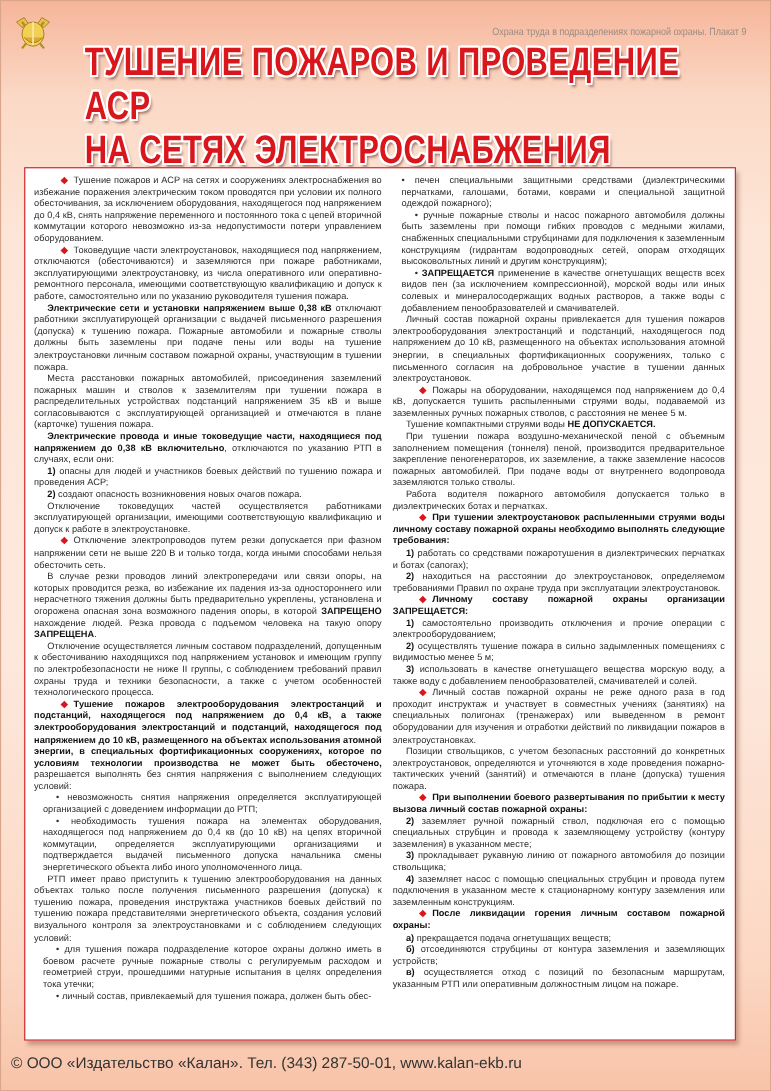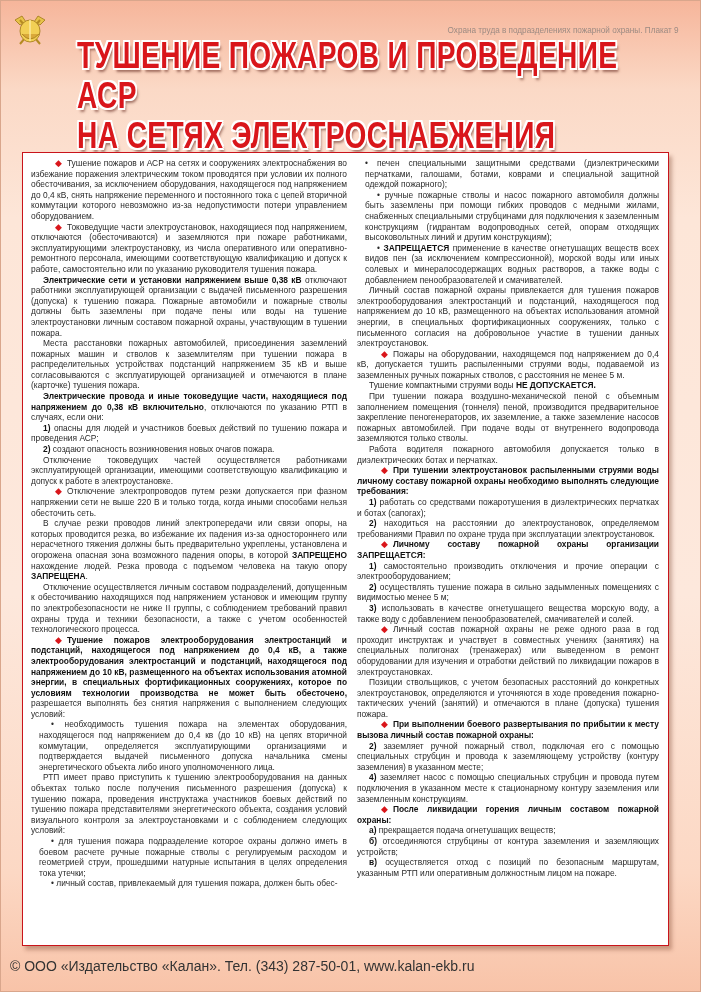--- a/index.html
+++ b/index.html
@@ -81,20 +81,21 @@
     <p><b>Электрические сети и установки напряжением выше 0,38 кВ</b><span> отключают работники эксплуатирующей организации с выдачей письменного разрешения (допуска) к тушению пожара. Пожарные автомобили и пожарные стволы должны быть заземлены при подаче пены или воды на тушение электроустановки личным составом пожарной охраны, участвующим в тушении пожара.</span></p>
     <p>Места расстановки пожарных автомобилей, присоединения заземлений пожарных машин и стволов к заземлителям при тушении пожара в распределительных устройствах подстанций напряжением 35 кВ и выше согласовываются с эксплуатирующей организацией и отмечаются в плане (карточке) тушения пожара.</p>
     <p><b>Электрические провода и иные токоведущие части, находящиеся под напряжением до 0,38 кВ включительно</b><span>, отключаются по указанию РТП в случаях, если они:</span></p>
     <p><span class="num">1)</span><span> опасны для людей и участников боевых действий по тушению пожара и проведения АСР;</span></p>
     <p><span class="num">2)</span><span> создают опасность возникновения новых очагов пожара.</span></p>
     <p>Отключение токоведущих частей осуществляется работниками эксплуатирующей организации, имеющими соответствующую квалификацию и допуск к работе в электроустановке.</p>
     <p><span class="dia">◆</span><span>Отключение электропроводов путем резки допускается при фазном напряжении сети не выше 220 В и только тогда, когда иными способами нельзя обесточить сеть.</span></p>
     <p><span>В случае резки проводов линий электропередачи или связи опоры, на которых проводится резка, во избежание их падения из-за одностороннего или нерасчетного тяжения должны быть предварительно укреплены, установлена и огорожена опасная зона возможного падения опоры, в которой </span><b>ЗАПРЕЩЕНО</b><span> нахождение людей. Резка провода с подъемом человека на такую опору </span><b>ЗАПРЕЩЕНА</b><span>.</span></p>
     <p>Отключение осуществляется личным составом подразделений, допущенным к обесточиванию находящихся под напряжением установок и имеющим группу по электробезопасности не ниже II группы, с соблюдением требований правил охраны труда и техники безопасности, а также с учетом особенностей технологического процесса.</p>
     <p><span class="dia">◆</span><b>Тушение пожаров электрооборудования электростанций и подстанций, находящегося под напряжением до 0,4 кВ, а также электрооборудования электростанций и подстанций, находящегося под напряжением до 10 кВ, размещенного на объектах использования атомной энергии, в специальных фортификационных сооружениях, которое по условиям технологии производства не может быть обесточено,</b><span> разрешается выполнять без снятия напряжения с выполнением следующих условий:</span></p>
+    <p class="bul">невозможность снятия напряжения определяется эксплуатирующей организацией с доведением информации до РТП;</p>
     <p class="bul">необходимость тушения пожара на элементах оборудования, находящегося под напряжением до 0,4 кв (до 10 кВ) на цепях вторичной коммутации, определяется эксплуатирующими организациями и подтверждается выдачей письменного допуска начальника смены энергетического объекта либо иного уполномоченного лица.</p>
     <p>РТП имеет право приступить к тушению электрооборудования на данных объектах только после получения письменного разрешения (допуска) к тушению пожара, проведения инструктажа участников боевых действий по тушению пожара представителями энергетического объекта, создания условий визуального контроля за электроустановками и с соблюдением следующих условий:</p>
     <p class="bul">для тушения пожара подразделение которое охраны должно иметь в боевом расчете ручные пожарные стволы с регулируемым расходом и геометрией струи, прошедшими натурные испытания в целях определения тока утечки;</p>
     <p class="bul">личный состав, привлекаемый для тушения пожара, должен быть обес-</p>
   </div>
 
   <div class="col right">
     <p class="bul" style="text-indent:0;">печен специальными защитными средствами (диэлектрическими перчатками, галошами, ботами, коврами и специальной защитной одеждой пожарного);</p>
     <p class="bul"><b></b><span>ручные пожарные стволы и насос пожарного автомобиля должны быть заземлены при помощи гибких проводов с медными жилами, снабженных специальными струбцинами для подключения к заземленным конструкциям (гидрантам водопроводных сетей, опорам отходящих высоковольтных линий и другим конструкциям);</span></p>
     <p class="bul"><b>ЗАПРЕЩАЕТСЯ</b><span> применение в качестве огнетушащих веществ всех видов пен (за исключением компрессионной), морской воды или иных солевых и минералосодержащих водных растворов, а также воды с добавлением пенообразователей и смачивателей.</span></p>
@@ -107,20 +108,21 @@
     <p><span class="num">1)</span><span> работать со средствами пожаротушения в диэлектрических перчатках и ботах (сапогах);</span></p>
     <p><span class="num">2)</span><span> находиться на расстоянии до электроустановок, определяемом требованиями Правил по охране труда при эксплуатации электроустановок.</span></p>
     <p><span class="dia">◆</span><b>Личному составу пожарной охраны организации ЗАПРЕЩАЕТСЯ:</b></p>
     <p><span class="num">1)</span><span> самостоятельно производить отключения и прочие операции с электрооборудованием;</span></p>
     <p><span class="num">2)</span><span> осуществлять тушение пожара в сильно задымленных помещениях с видимостью менее 5 м;</span></p>
     <p><span class="num">3)</span><span> использовать в качестве огнетушащего вещества морскую воду, а также воду с добавлением пенообразователей, смачивателей и солей.</span></p>
     <p><span class="dia">◆</span><span>Личный состав пожарной охраны не реже одного раза в год проходит инструктаж и участвует в совместных учениях (занятиях) на специальных полигонах (тренажерах) или выведенном в ремонт оборудовании для изучения и отработки действий по ликвидации пожаров в электроустановках.</span></p>
     <p>Позиции ствольщиков, с учетом безопасных расстояний до конкретных электроустановок, определяются и уточняются в ходе проведения пожарно-тактических учений (занятий) и отмечаются в плане (допуска) тушения пожара.</p>
     <p><span class="dia">◆</span><b>При выполнении боевого развертывания по прибытии к месту вызова личный состав пожарной охраны:</b></p>
     <p><span class="num">2)</span><span> заземляет ручной пожарный ствол, подключая его с помощью специальных струбцин и провода к заземляющему устройству (контуру заземления) в указанном месте;</span></p>
+    <p><span class="num">3)</span><span> прокладывает рукавную линию от пожарного автомобиля до позиции ствольщика;</span></p>
     <p><span class="num">4)</span><span> заземляет насос с помощью специальных струбцин и провода путем подключения в указанном месте к стационарному контуру заземления или заземленным конструкциям.</span></p>
     <p><span class="dia">◆</span><b>После ликвидации горения личным составом пожарной охраны:</b></p>
     <p><span class="num">а)</span><span> прекращается подача огнетушащих веществ;</span></p>
     <p><span class="num">б)</span><span> отсоединяются струбцины от контура заземления и заземляющих устройств;</span></p>
     <p><span class="num">в)</span><span> осуществляется отход с позиций по безопасным маршрутам, указанным РТП или оперативным должностным лицом на пожаре.</span></p>
   </div>
 </div>
 
 <div class="footer">© ООО «Издательство «Калан». Тел. (343) 287-50-01, www.kalan-ekb.ru</div>
 

